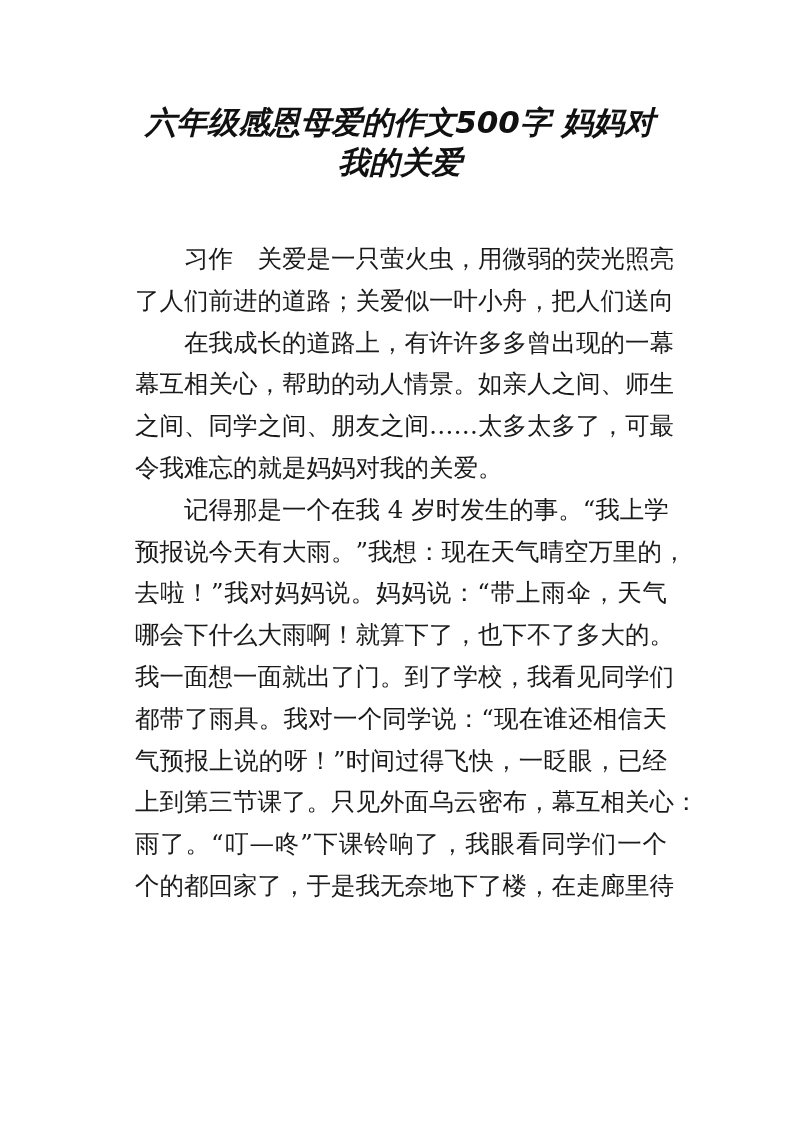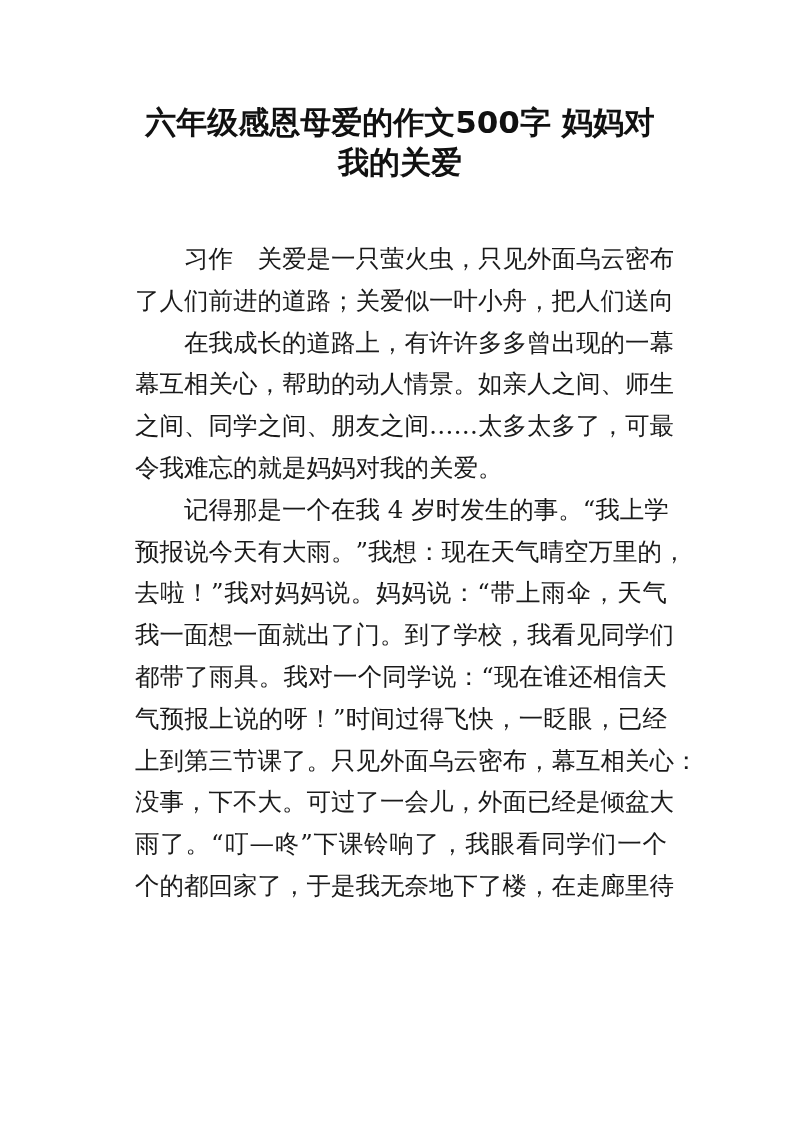--- a/index.html
+++ b/index.html
@@ -1,21 +1,21 @@
 <!DOCTYPE html>
 <html><head>
 <meta charset="utf-8">
 <style>
   html, body { margin: 0; padding: 0; background: #ffffff; }
   body { width: 800px; height: 1132px; position: relative; overflow: hidden; }
   .page { position: absolute; left: 0; top: 0; width: 800px; height: 1132px; background: #ffffff; }
   .title {
     position: absolute; left: 100px; top: 102px; width: 600px;
     text-align: center; font-family: "DejaVu Sans", sans-serif; font-weight: bold;
-    font-size: 31px; line-height: 40px; color: #111111; margin: 0;
+    font-size: 31px; line-height: 40px; color: #111111; margin: 0; font-style: italic;
   }
   .title span { display: block; }
   .body {
     position: absolute; left: 135px; top: 238px; width: 532px;
     font-family: "DejaVu Serif", serif; font-size: 24.5px; line-height: 41.8px;
     color: #1a1a1a;
   }
   .line { display: block; white-space: nowrap; height: 41.8px; text-align: justify; text-align-last: justify; }
   .line.last { text-align-last: left; }
   .indent { padding-left: 49px; }
@@ -24,35 +24,35 @@
 <body>
 
 <div class="page">
   <h1 class="title">
     <span>六年级感恩母爱的作文500字  妈妈对</span>
     <span>我的关爱</span>
   </h1>
 
   <div class="body">
     <div>
-      <span class="line indent">习作　关爱是一只萤火虫，只见外面乌云密布</span>
+      <span class="line indent">习作　关爱是一只萤火虫，用微弱的荧光照亮</span>
       <span class="line">了人们前进的道路；关爱似一叶小舟，把人们送向</span>
     </div>
     <div>
       <span class="line indent">在我成长的道路上，有许许多多曾出现的一幕</span>
       <span class="line">幕互相关心，帮助的动人情景。如亲人之间、师生</span>
       <span class="line">之间、同学之间、朋友之间……太多太多了，可最</span>
       <span class="line last">令我难忘的就是妈妈对我的关爱。</span>
     </div>
     <div>
       <span class="line indent">记得那是一个在我 4 岁时发生的事。“我上学</span>
       <span class="line">预报说今天有大雨。”我想：现在天气晴空万里的，</span>
       <span class="line">去啦！”我对妈妈说。妈妈说：“带上雨伞，天气</span>
+      <span class="line">哪会下什么大雨啊！就算下了，也下不了多大的。</span>
       <span class="line">我一面想一面就出了门。到了学校，我看见同学们</span>
       <span class="line">都带了雨具。我对一个同学说：“现在谁还相信天</span>
       <span class="line">气预报上说的呀！”时间过得飞快，一眨眼，已经</span>
       <span class="line">上到第三节课了。只见外面乌云密布，幕互相关心：</span>
-      <span class="line">没事，下不大。可过了一会儿，外面已经是倾盆大</span>
       <span class="line">雨了。“叮—咚”下课铃响了，我眼看同学们一个</span>
       <span class="line">个的都回家了，于是我无奈地下了楼，在走廊里待</span>
     </div>
   </div>
 </div>
 
 </body></html>

